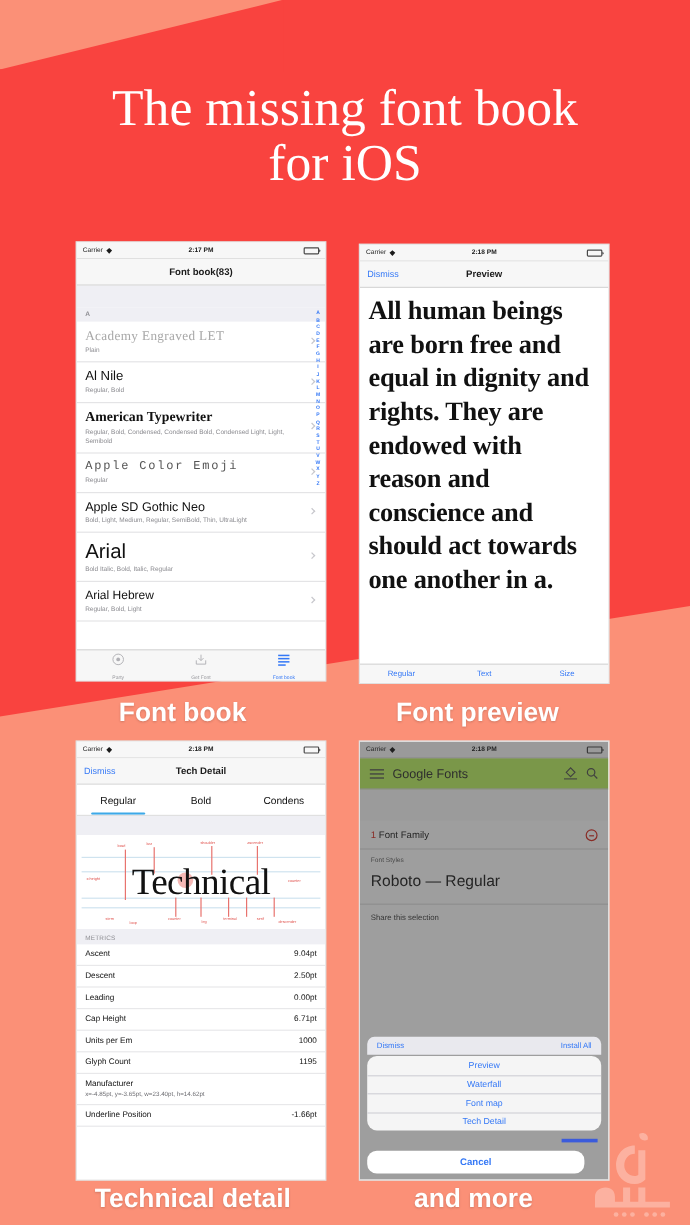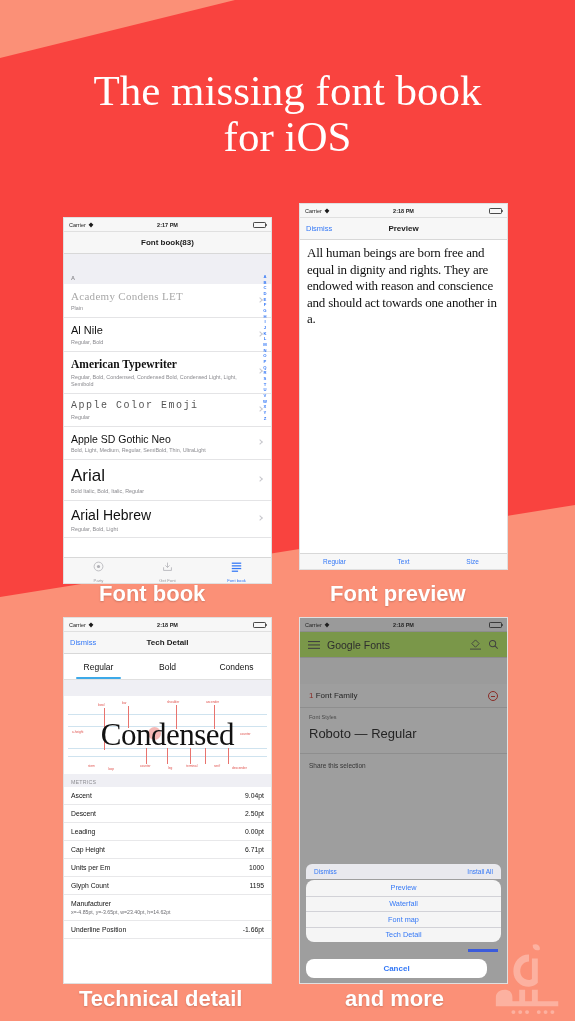--- a/index.html
+++ b/index.html
@@ -34,21 +34,21 @@
     font-size:43px; line-height:1.07; font-weight:400;
     letter-spacing:0px;
   }
 
   
   .phone {
     position:absolute; background:#fff;
     border:1px solid rgba(0,0,0,.12);
     overflow:hidden;
   }
-  #phone1 { left:63px;  top:217px; width:209px; height:367px; }
+  #phone1 { left:63px;  top:201px; width:209px; height:367px; }
   #phone2 { left:299px; top:203px; width:209px; height:367px; }
   #phone3 { left:63px;  top:617px; width:209px; height:367px; }
   #phone4 { left:299px; top:617px; width:209px; height:367px; }
 
   
   .statusbar {
     height:14px; background:#f7f7f7; display:flex; align-items:center;
     padding:0 5px; font-size:5.5px; color:#1b1b1b;
     border-bottom:0.5px solid #e0e0e0;
   }
@@ -100,21 +100,21 @@
     position:absolute; right:9px; top:50%; margin-top:-3px;
     width:4px; height:4px; border-top:1px solid #c7c7cc;
     border-right:1px solid #c7c7cc; transform:rotate(45deg);
   }
   .f-academy { font-family:"Liberation Serif", serif; font-size:11px; color:#a8a8a8; letter-spacing:0.3px;}
   .f-alnile  { font-family:"Liberation Sans", sans-serif; font-size:11px; }
   .f-amtype  { font-family:"Liberation Serif", serif; font-size:11.5px; font-weight:bold; }
   .f-emoji   { font-family:"Liberation Mono", monospace; font-size:10px; letter-spacing:1.5px; color:#555;}
   .f-gothic  { font-family:"Liberation Sans", sans-serif; font-size:10.5px; }
   .f-arial   { font-family:"Liberation Sans", sans-serif; font-size:17px; }
-  .f-arialheb{ font-family:"Liberation Sans", sans-serif; font-size:14px; }
+  .f-arialheb{ font-family:"Liberation Sans", sans-serif; font-size:10px; }
 
   .index-strip {
     position:absolute; right:2px; top:56px; width:8px;
     display:flex; flex-direction:column; align-items:center;
     font-size:4.2px; color:#3478f6; line-height:1.35; font-weight:bold;
   }
 
   .tabbar {
     position:absolute; bottom:0; left:0; right:0; height:26px;
     background:#f7f7f7; border-top:0.5px solid #d8d8d8;
@@ -123,22 +123,22 @@
   .tab { flex:1; display:flex; flex-direction:column; align-items:center;
          justify-content:center; gap:1.5px; }
   .tab-label { font-size:4.2px; color:#9a9a9f; }
   .tab.active .tab-label { color:#3478f6; }
   .tab-ico { width:11px; height:11px; }
 
   
   .preview-text {
     padding:5px 7px 0 7px;
     font-family:"Liberation Serif", serif;
-    font-size:13px; line-height:1.27; color:#111;
-    font-weight:400; letter-spacing:-0.2px;
+    font-size:22px; line-height:1.27; color:#111;
+    font-weight:700; letter-spacing:-0.2px;
   }
   .bottombar {
     position:absolute; bottom:0; left:0; right:0; height:16px;
     background:#f7f7f7; border-top:0.5px solid #d8d8d8;
     display:flex; align-items:center;
   }
   .bottombar div { flex:1; text-align:center; font-size:6.5px; color:#3478f6; }
 
   
   .segtabs {
@@ -278,21 +278,21 @@
       <span class="battery"><span class="battery-fill" style="width:85%"></span></span>
     </div>
   </div>
   <div class="navbar">
     <div class="nav-title">Font book(83)</div>
   </div>
   <div class="list-spacer"></div>
   <div class="sec-header">A</div>
   <div id="p1-list">
       <div class="font-row">
-        <div class="font-name f-academy">Academy Condens LET</div>
+        <div class="font-name f-academy">Academy Engraved LET</div>
         <div class="font-styles">Plain</div>
         <span class="disclosure"></span>
       </div>
       <div class="font-row">
         <div class="font-name f-alnile">Al Nile</div>
         <div class="font-styles">Regular, Bold</div>
         <span class="disclosure"></span>
       </div>
       <div class="font-row">
         <div class="font-name f-amtype">American Typewriter</div>
@@ -444,21 +444,21 @@
     <div class="typo-lbl" style="left:142px; top:4px;">ascender</div>
     <div class="typo-lbl" style="left:8px;  top:34px;">x-height</div>
     <div class="typo-lbl" style="left:176px; top:36px;">counter</div>
     <div class="typo-lbl" style="left:24px; top:68px;">stem</div>
     <div class="typo-lbl" style="left:44px; top:71px;">loop</div>
     <div class="typo-lbl" style="left:76px; top:68px;">counter</div>
     <div class="typo-lbl" style="left:104px; top:70px;">leg</div>
     <div class="typo-lbl" style="left:122px; top:68px;">terminal</div>
     <div class="typo-lbl" style="left:150px; top:68px;">serif</div>
     <div class="typo-lbl" style="left:168px; top:70px;">descender</div>
-    <div class="typo-word">Condensed</div>
+    <div class="typo-word">Technical</div>
   </div>
   <div class="metrics-hdr">METRICS</div>
   <div id="p3-metrics">
       <div class="metric-row">
         <span>Ascent</span>
         <span class="metric-val">9.04pt</span>
       </div>
       <div class="metric-row">
         <span>Descent</span>
         <span class="metric-val">2.50pt</span>

